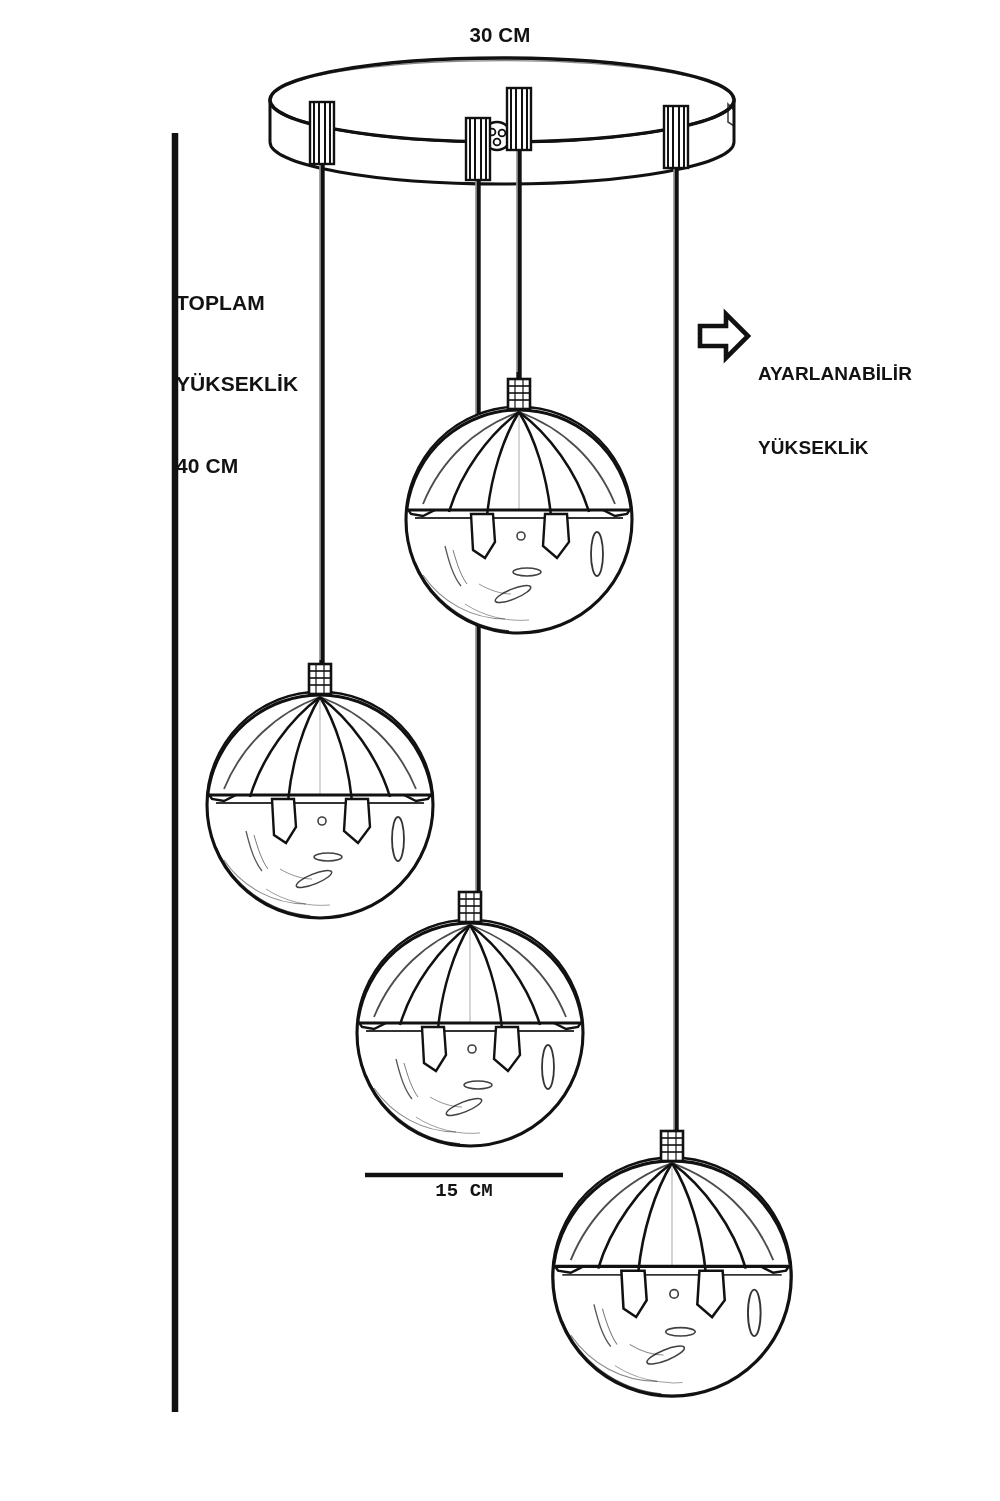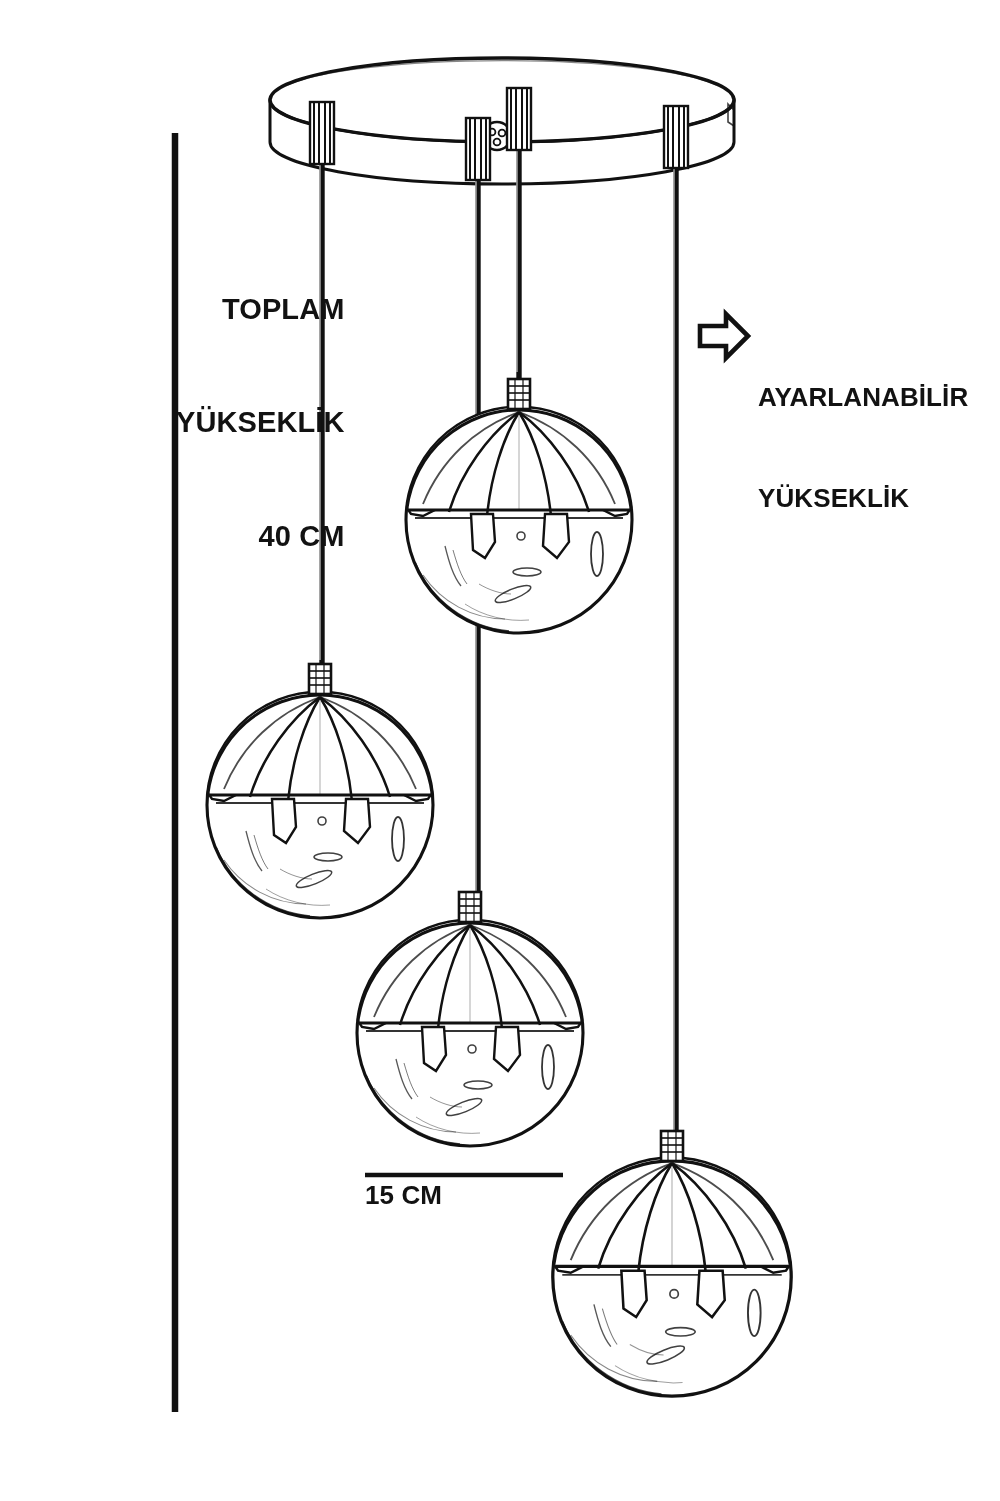--- a/index.html
+++ b/index.html
@@ -32,41 +32,42 @@
     position: absolute;
     font-family: "Liberation Sans", sans-serif;
     font-weight: bold;
     color: #121212;
     white-space: pre;
     line-height: 1.30;
     letter-spacing: 0.1px;
   }
   #label-total-height {
     left: 176px;
-    top: 216px;
-    font-size: 29px;
-    text-align: right;
+    top: 234px;
+    font-size: 21px;
   }
   #label-adjustable-height {
     left: 758px;
     top: 313px;
-    font-size: 26px;
+    font-size: 19px;
   }
   #label-canopy-width {
     left: 0px;
     top: 22px;
     width: 1000px;
     text-align: center;
     font-size: 20.5px;
   }
   #label-globe-width {
     left: 365px;
     top: 1179px;
     width: 198px;
-    font-size: 26px;
+    text-align: center;
+    font-size: 19px;
+    font-family: Liberation Mono, monospace;
   }
   .lbl span { display: block; }
 </style>
 </head>
 <body>
 
 <div id="stage">
 
   <svg class="drawing" viewBox="0 0 1000 1501" xmlns="http://www.w3.org/2000/svg">
 
@@ -207,20 +208,21 @@
     <g>
       <line x1="365" y1="1175" x2="563" y2="1175" stroke="#111111" stroke-width="4.6" stroke-linecap="butt"></line>
     </g>
 
     <g>
       <path d="M 700 326 L 726 326 L 726 314 L 748 336 L 726 358 L 726 346 L 700 346 Z" fill="#ffffff" stroke="#111111" stroke-width="4.6" stroke-linejoin="miter"></path>
     </g>
 
   </svg>
 
+  <div class="lbl" id="label-canopy-width">30 CM</div>
 
   <div class="lbl" id="label-total-height">
     <span>TOPLAM</span>
     <span>YÜKSEKLİK</span>
     <span>40 CM</span>
   </div>
 
   <div class="lbl" id="label-adjustable-height">
     <span>AYARLANABİLİR</span>
     <span>YÜKSEKLİK</span>

